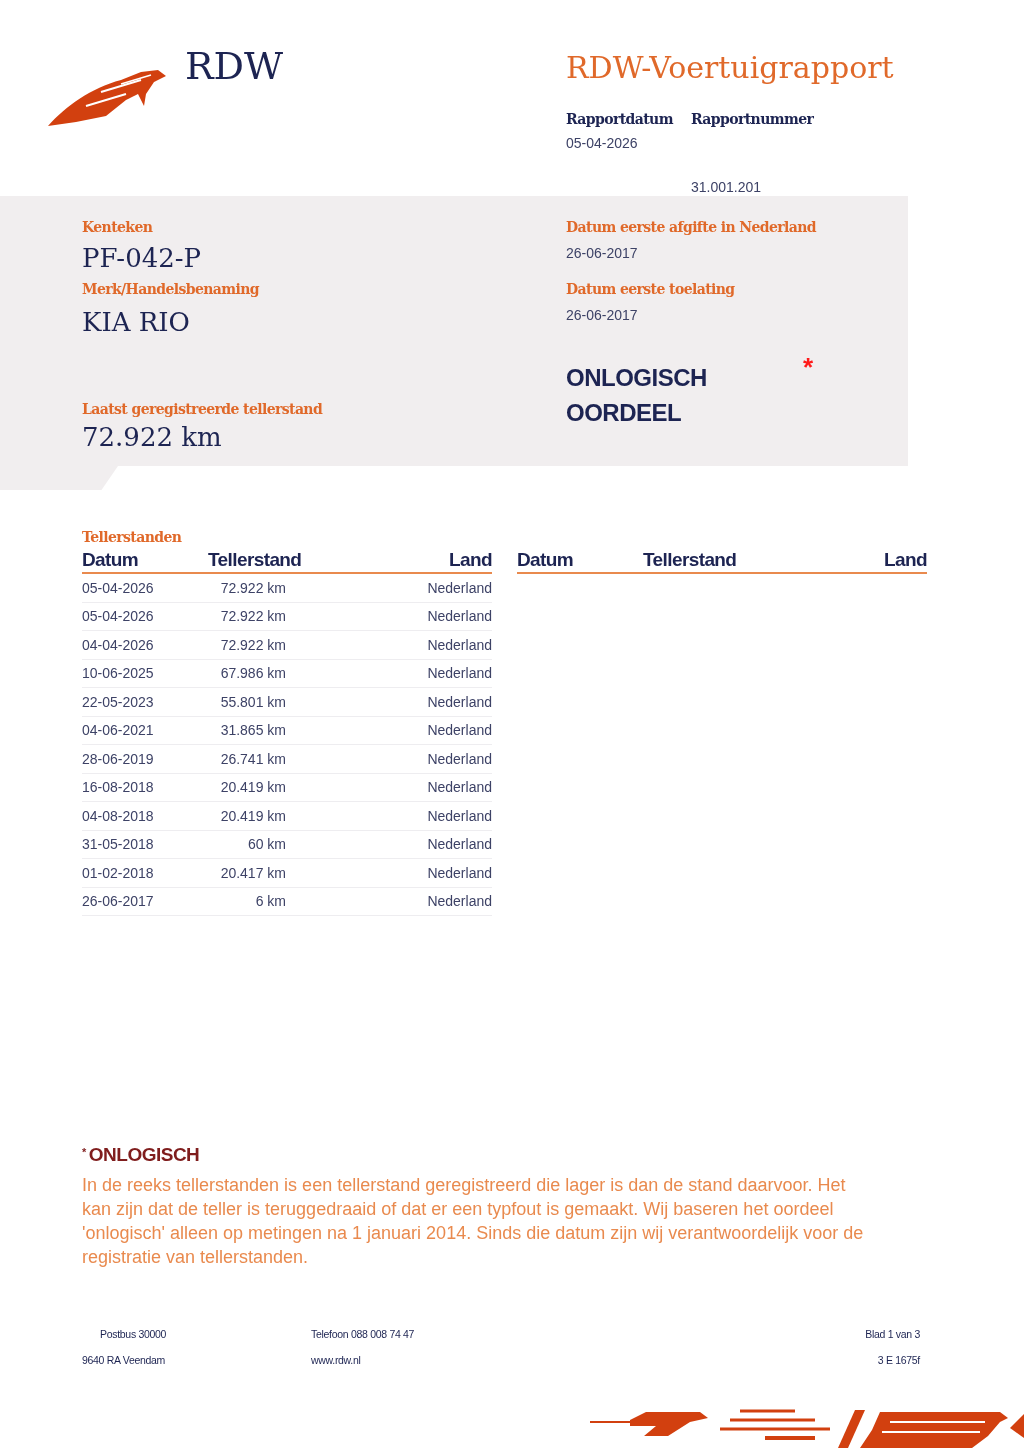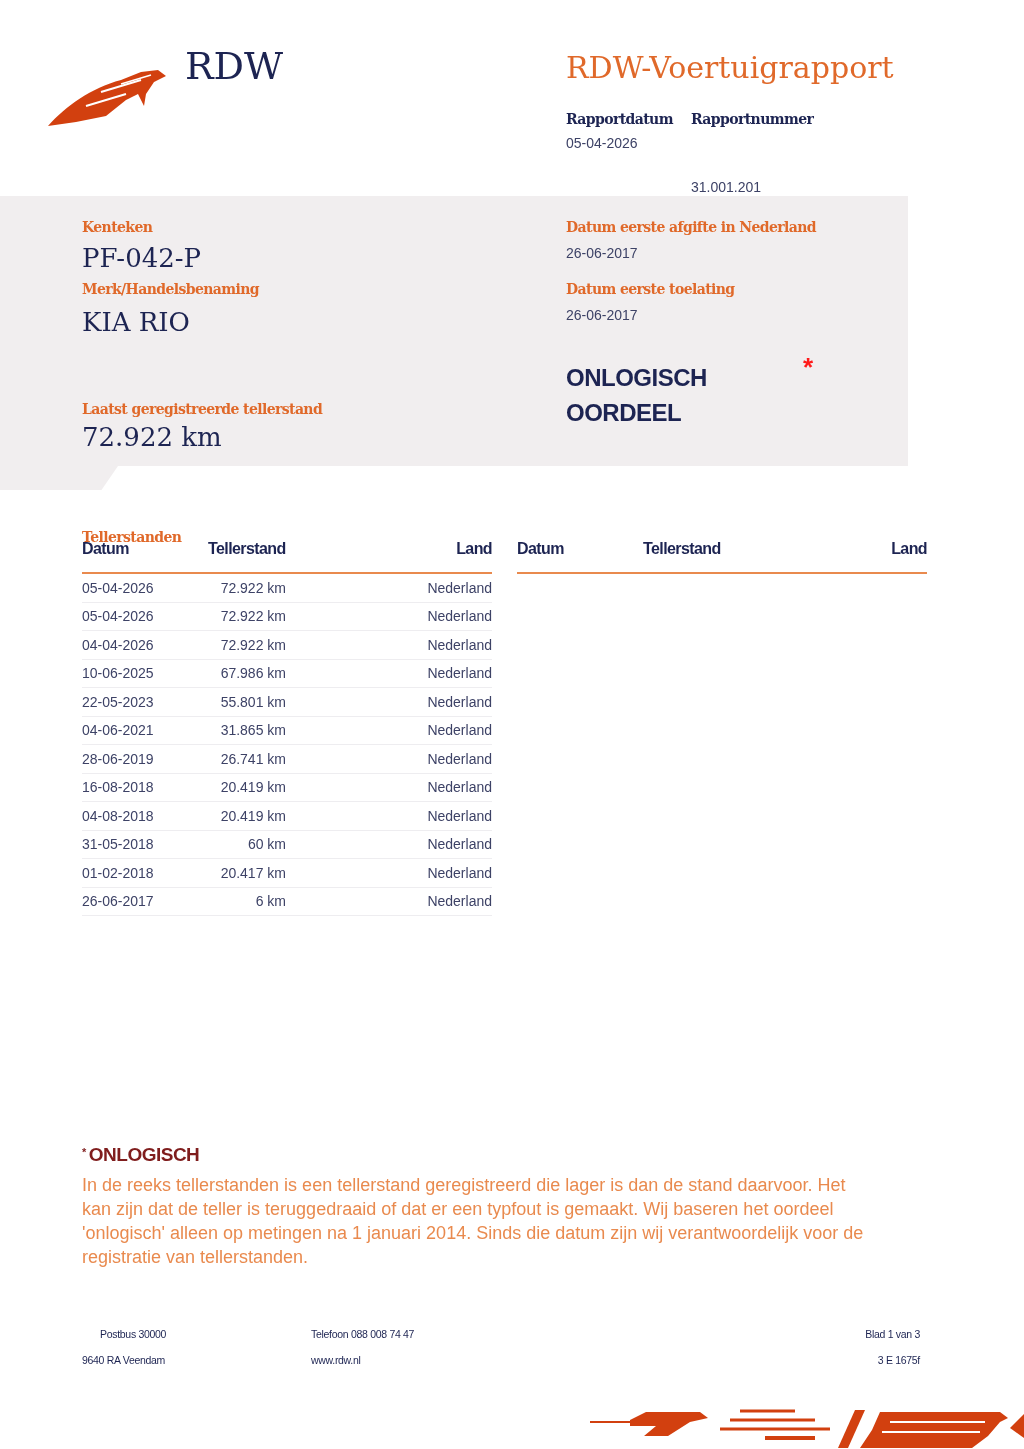--- a/index.html
+++ b/index.html
@@ -22,21 +22,21 @@
 
   .lbl { font-size:14px; color:#e0692a; }
   .big { font-size:26px; color:#1d2452; }
   .date-val { font-size:14px; color:#3d4266; }
   #verdict { left:566px; top:360px; font-size:24px; font-weight:bold; line-height:35px; color:#1d2452;
              font-family:"Liberation Sans", sans-serif; letter-spacing:-0.5px; }
   #asterisk { left:803px; top:352px; font-size:26px; color:#ff1a1a; font-weight:bold; }
 
   .tbl { position:absolute; width:410px; }
   .tbl-head { display:flex; height:24px; border-bottom:2px solid #e98a4e; align-items:flex-end; }
-  .th { font-size:16px; font-weight:bold; color:#1d2452; letter-spacing:-0.6px; padding-bottom:14px;
+  .th { font-size:19px; font-weight:bold; color:#1d2452; letter-spacing:-0.6px; padding-bottom:1px;
         font-family:"Liberation Sans", sans-serif; }
   .col-date { width:126px; }
   .col-km { width:78px; text-align:right; }
   .col-land { flex:1; text-align:right; }
   .th.col-km { text-align:left; }
   .tr { display:flex; height:27.5px; align-items:center; border-bottom:1.5px solid #eeedf0;
         font-size:14px; color:#3d4266; }
   .tr .col-km { width:78px; text-align:right; }
 
   #note-title { left:82px; top:1144px; font-size:19px; font-weight:bold; color:#7f1d1d; letter-spacing:-0.5px; }

